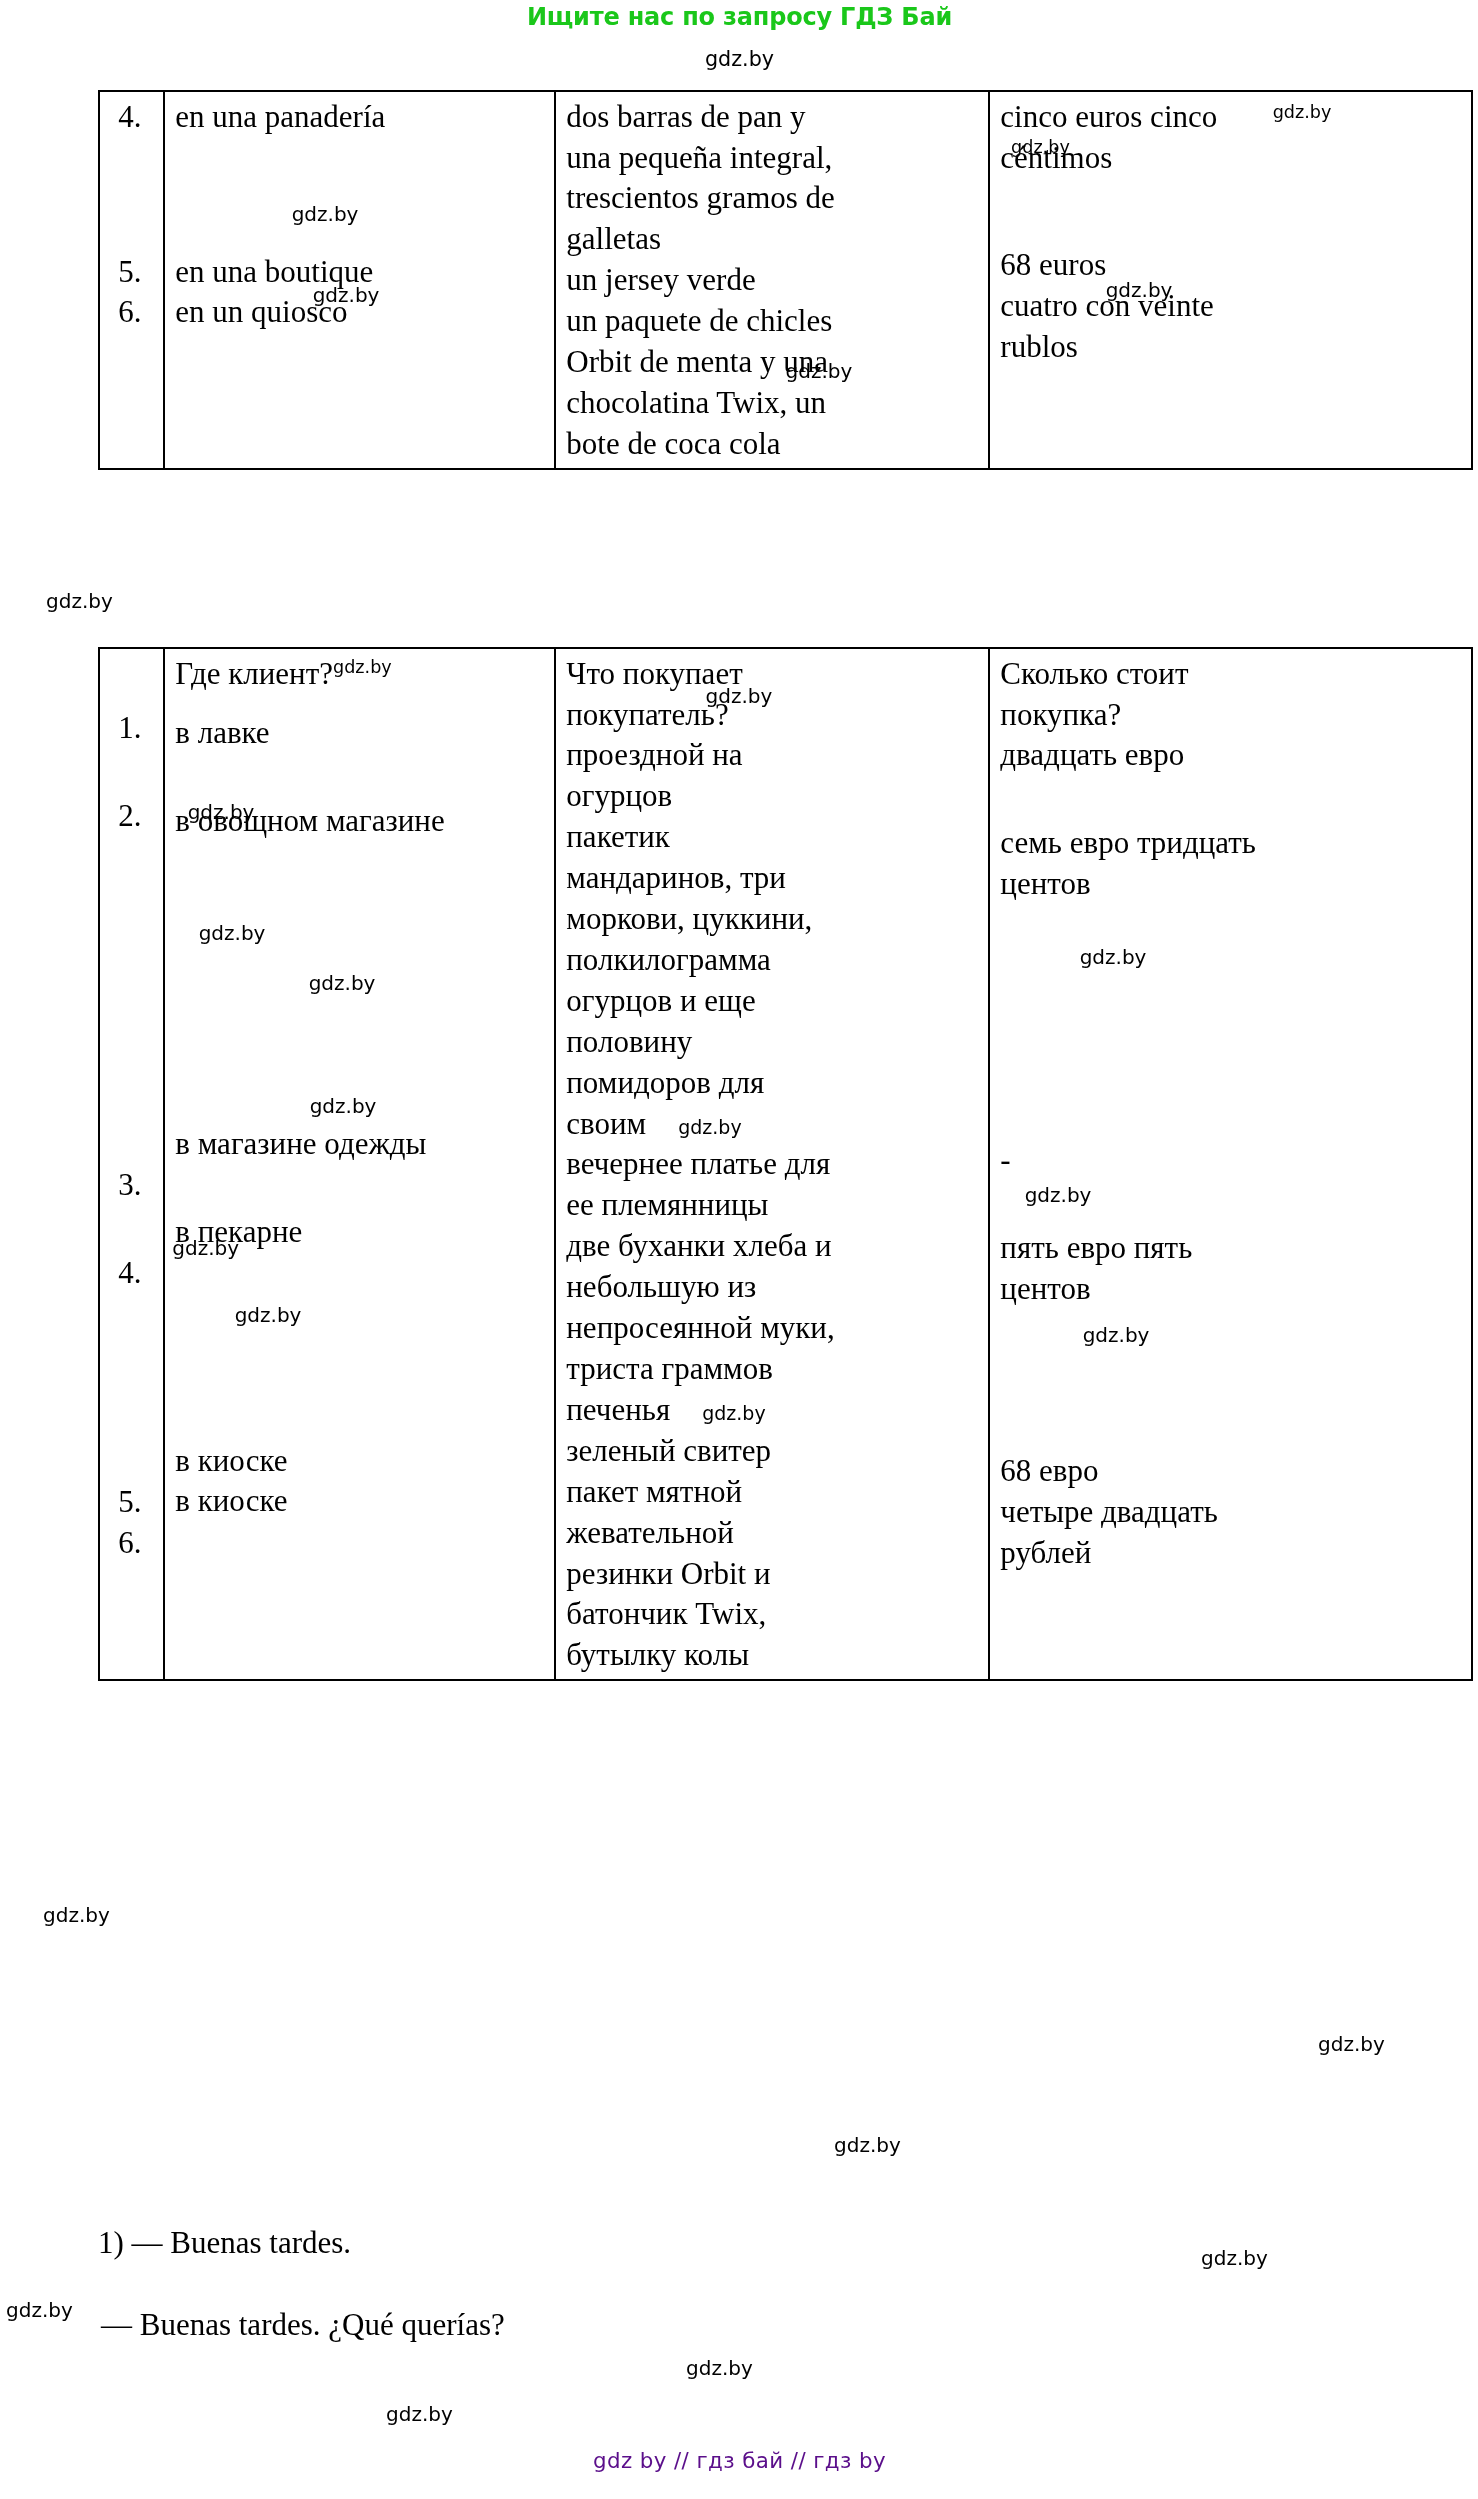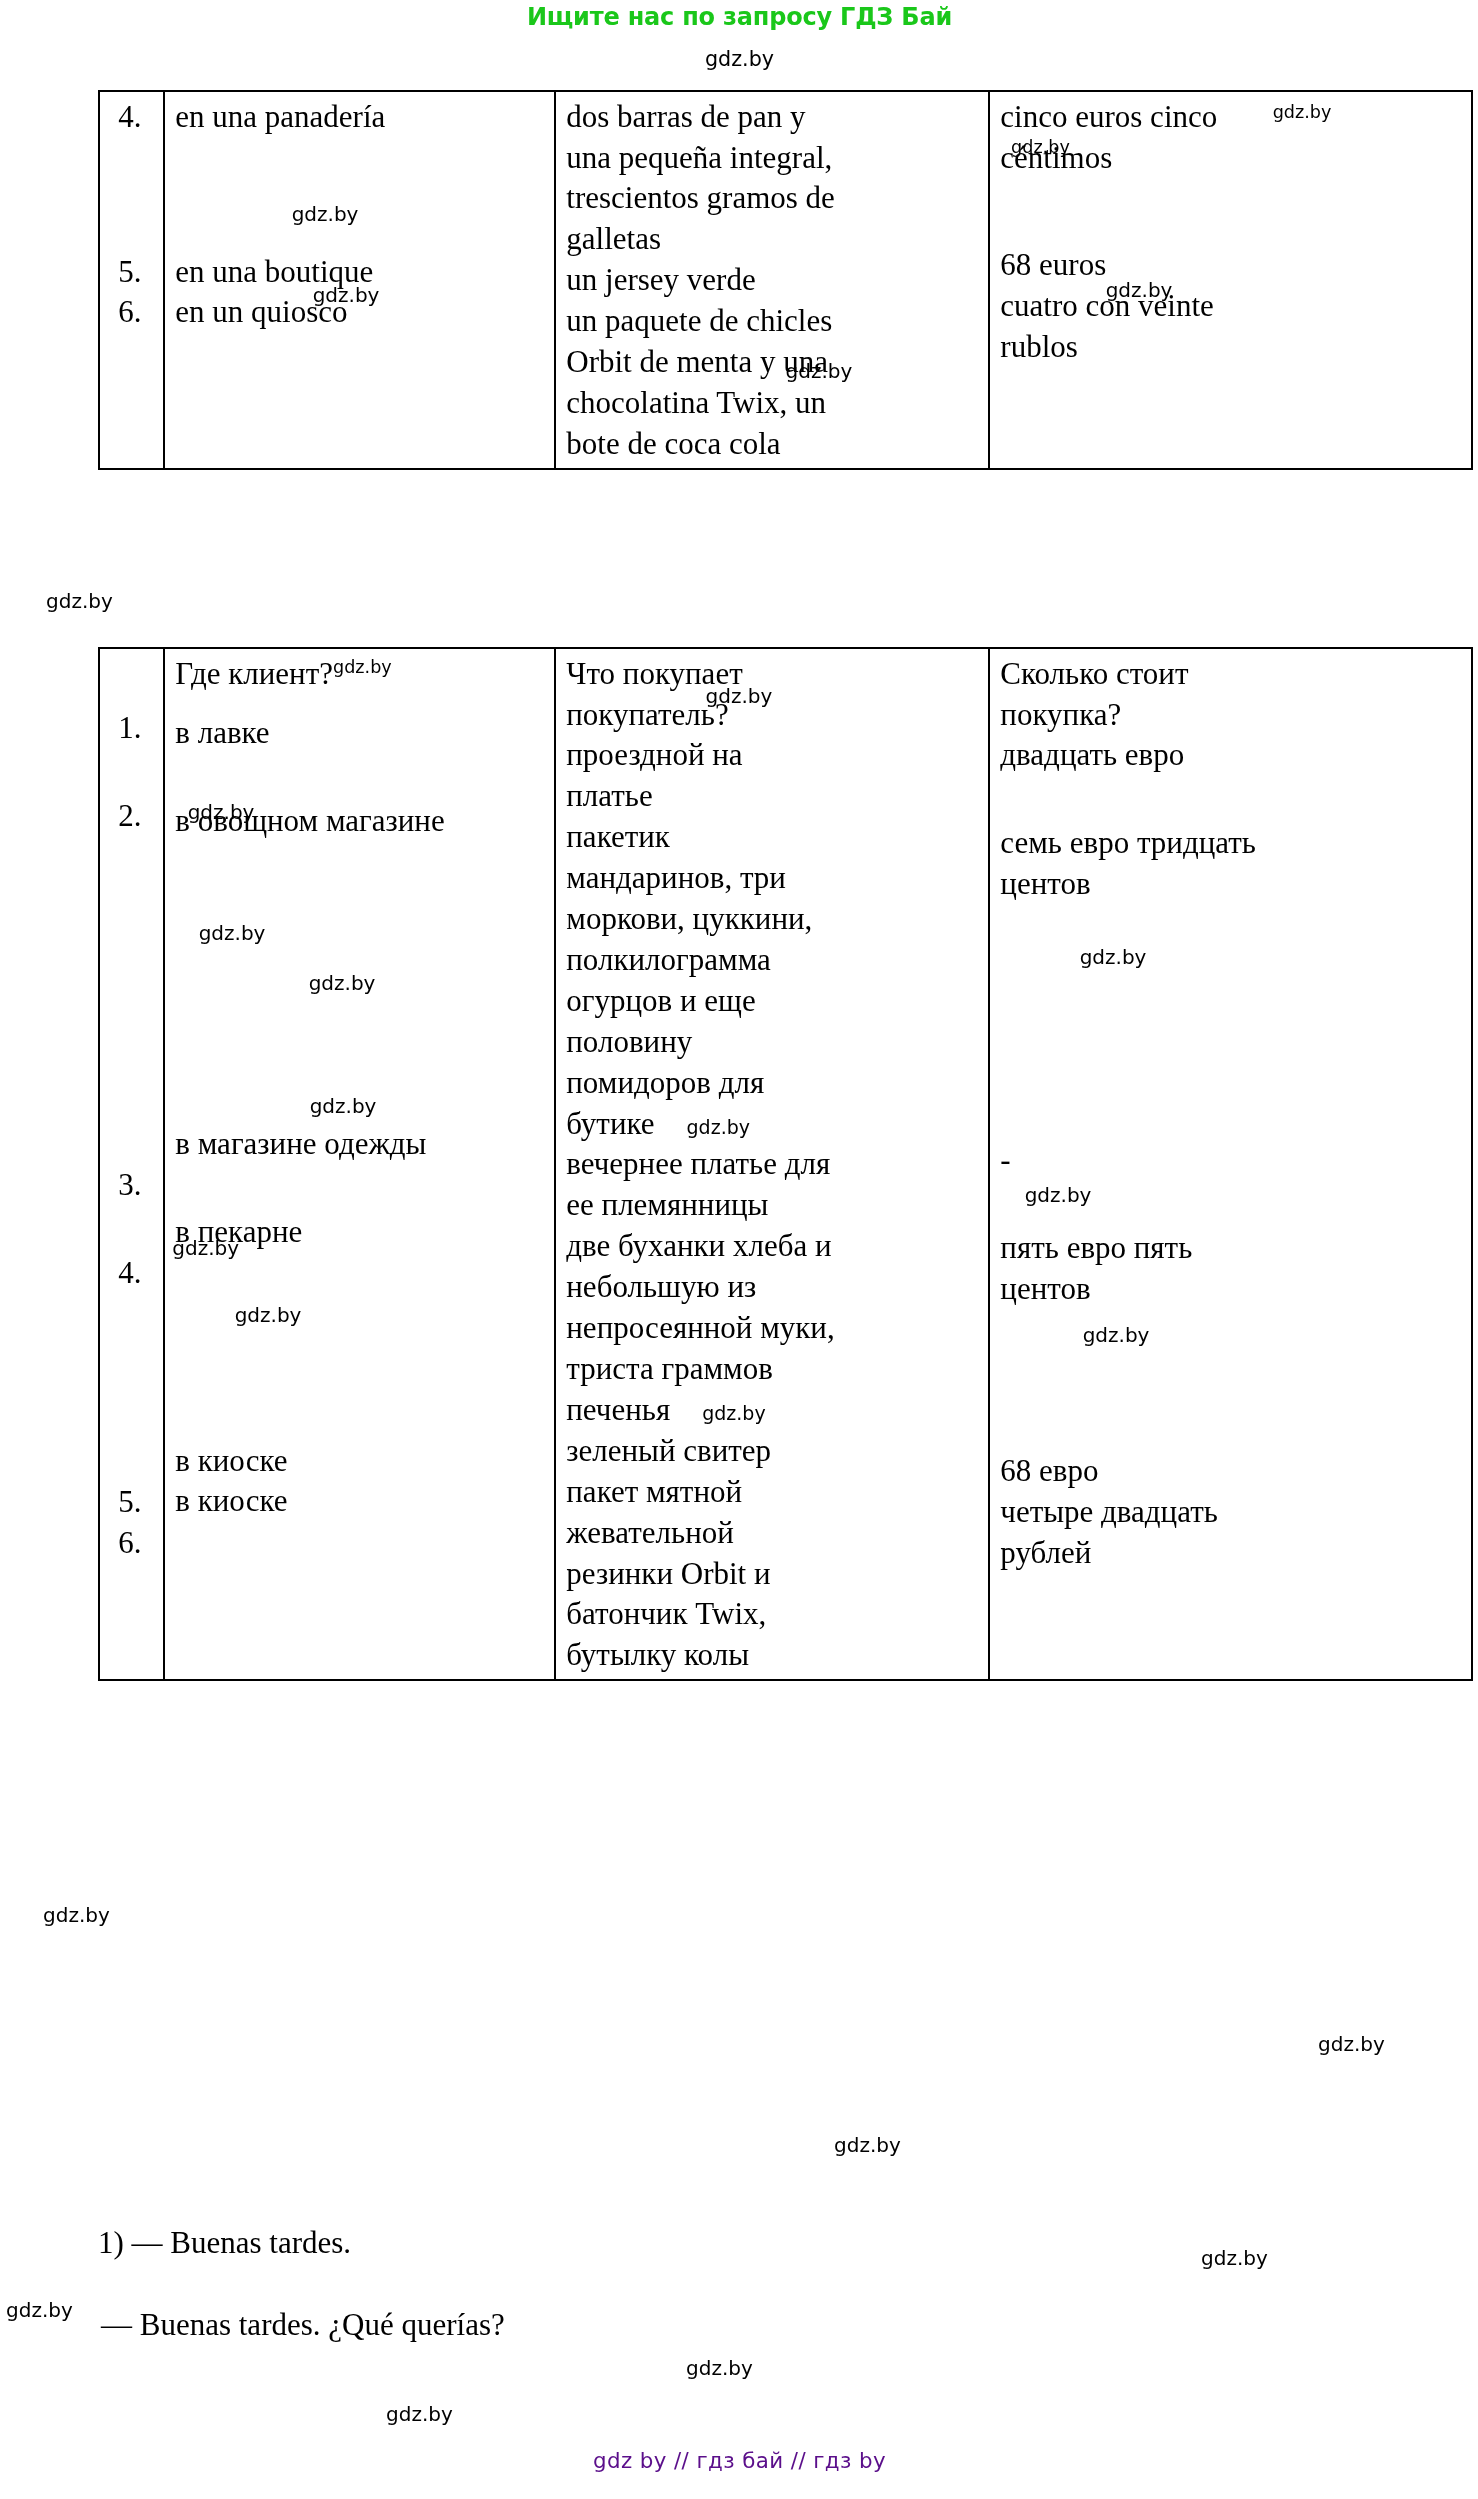--- a/index.html
+++ b/index.html
@@ -277,29 +277,29 @@
       <span class="wm" style="left:145px; top:447px;">gdz.by</span>
       <span class="wm" style="left:7.7px; top:589px;">gdz.by</span>
       <span class="wm" style="left:70px; top:656px;">gdz.by</span>
     </td>
 
     <td class="col-item">
       <div class="cellpad">
         <span class="line">Что покупает</span>
         <span class="line">покупатель?</span>
         <span class="line">проездной на</span>
-        <span class="line">платье</span>
+        <span class="line">огурцов</span>
         <span class="line">пакетик</span>
         <span class="line">мандаринов, три</span>
         <span class="line">моркови, цуккини,</span>
         <span class="line">полкилограмма</span>
         <span class="line">огурцов и еще</span>
         <span class="line">половину</span>
         <span class="line">помидоров для</span>
-        <span class="line"><span>бутике</span><span class="inline-wm">gdz.by</span></span>
+        <span class="line"><span>своим</span><span class="inline-wm">gdz.by</span></span>
         <span class="line">вечернее платье для</span>
         <span class="line">ее племянницы</span>
         <span class="line">две буханки хлеба и</span>
         <span class="line">небольшую из</span>
         <span class="line">непросеянной муки,</span>
         <span class="line">триста граммов</span>
         <span class="line"><span>печенья</span><span class="inline-wm">gdz.by</span></span>
         <span class="line">зеленый свитер</span>
         <span class="line">пакет мятной</span>
         <span class="line">жевательной</span>

